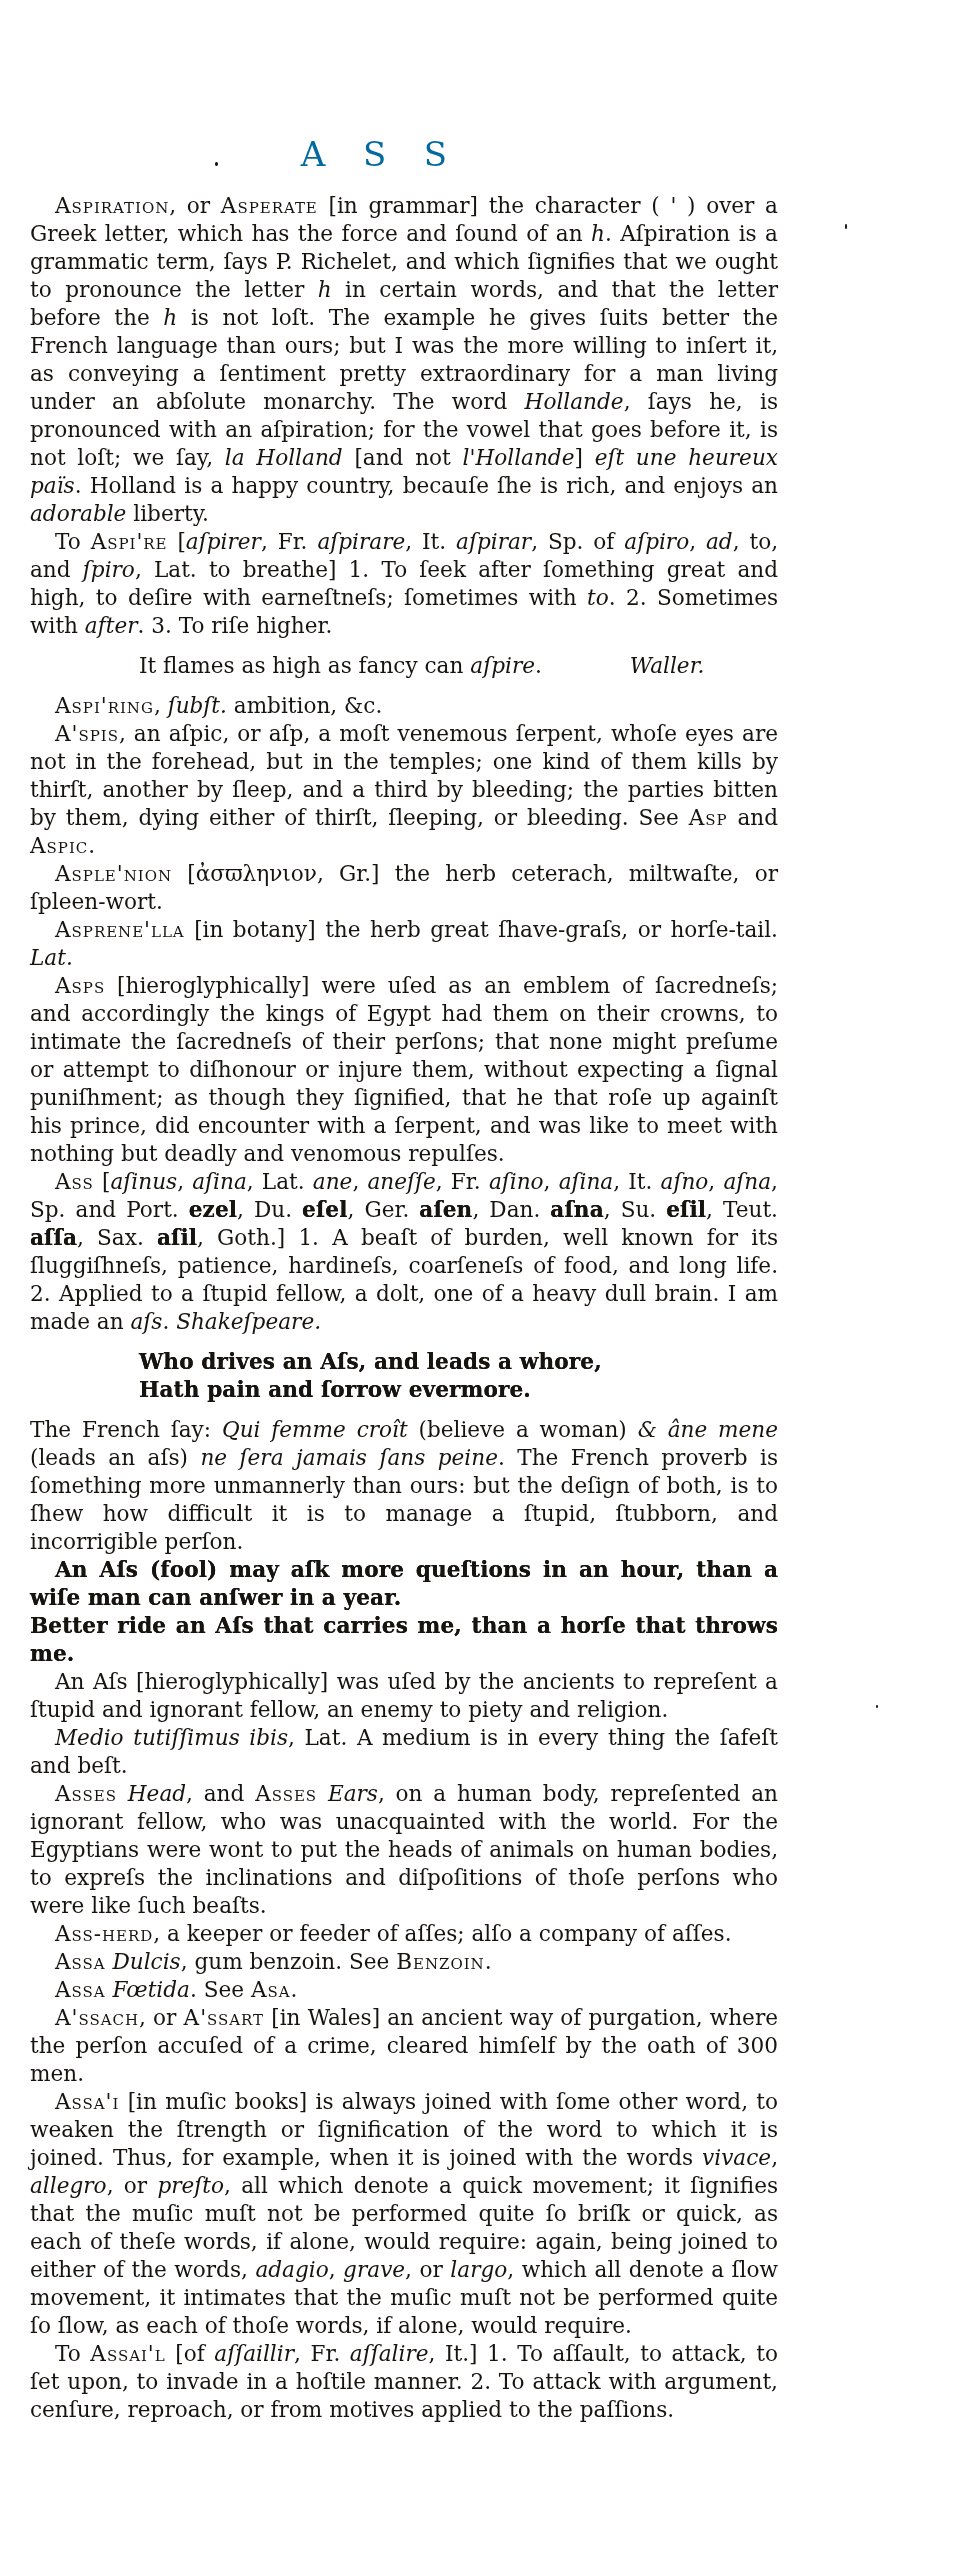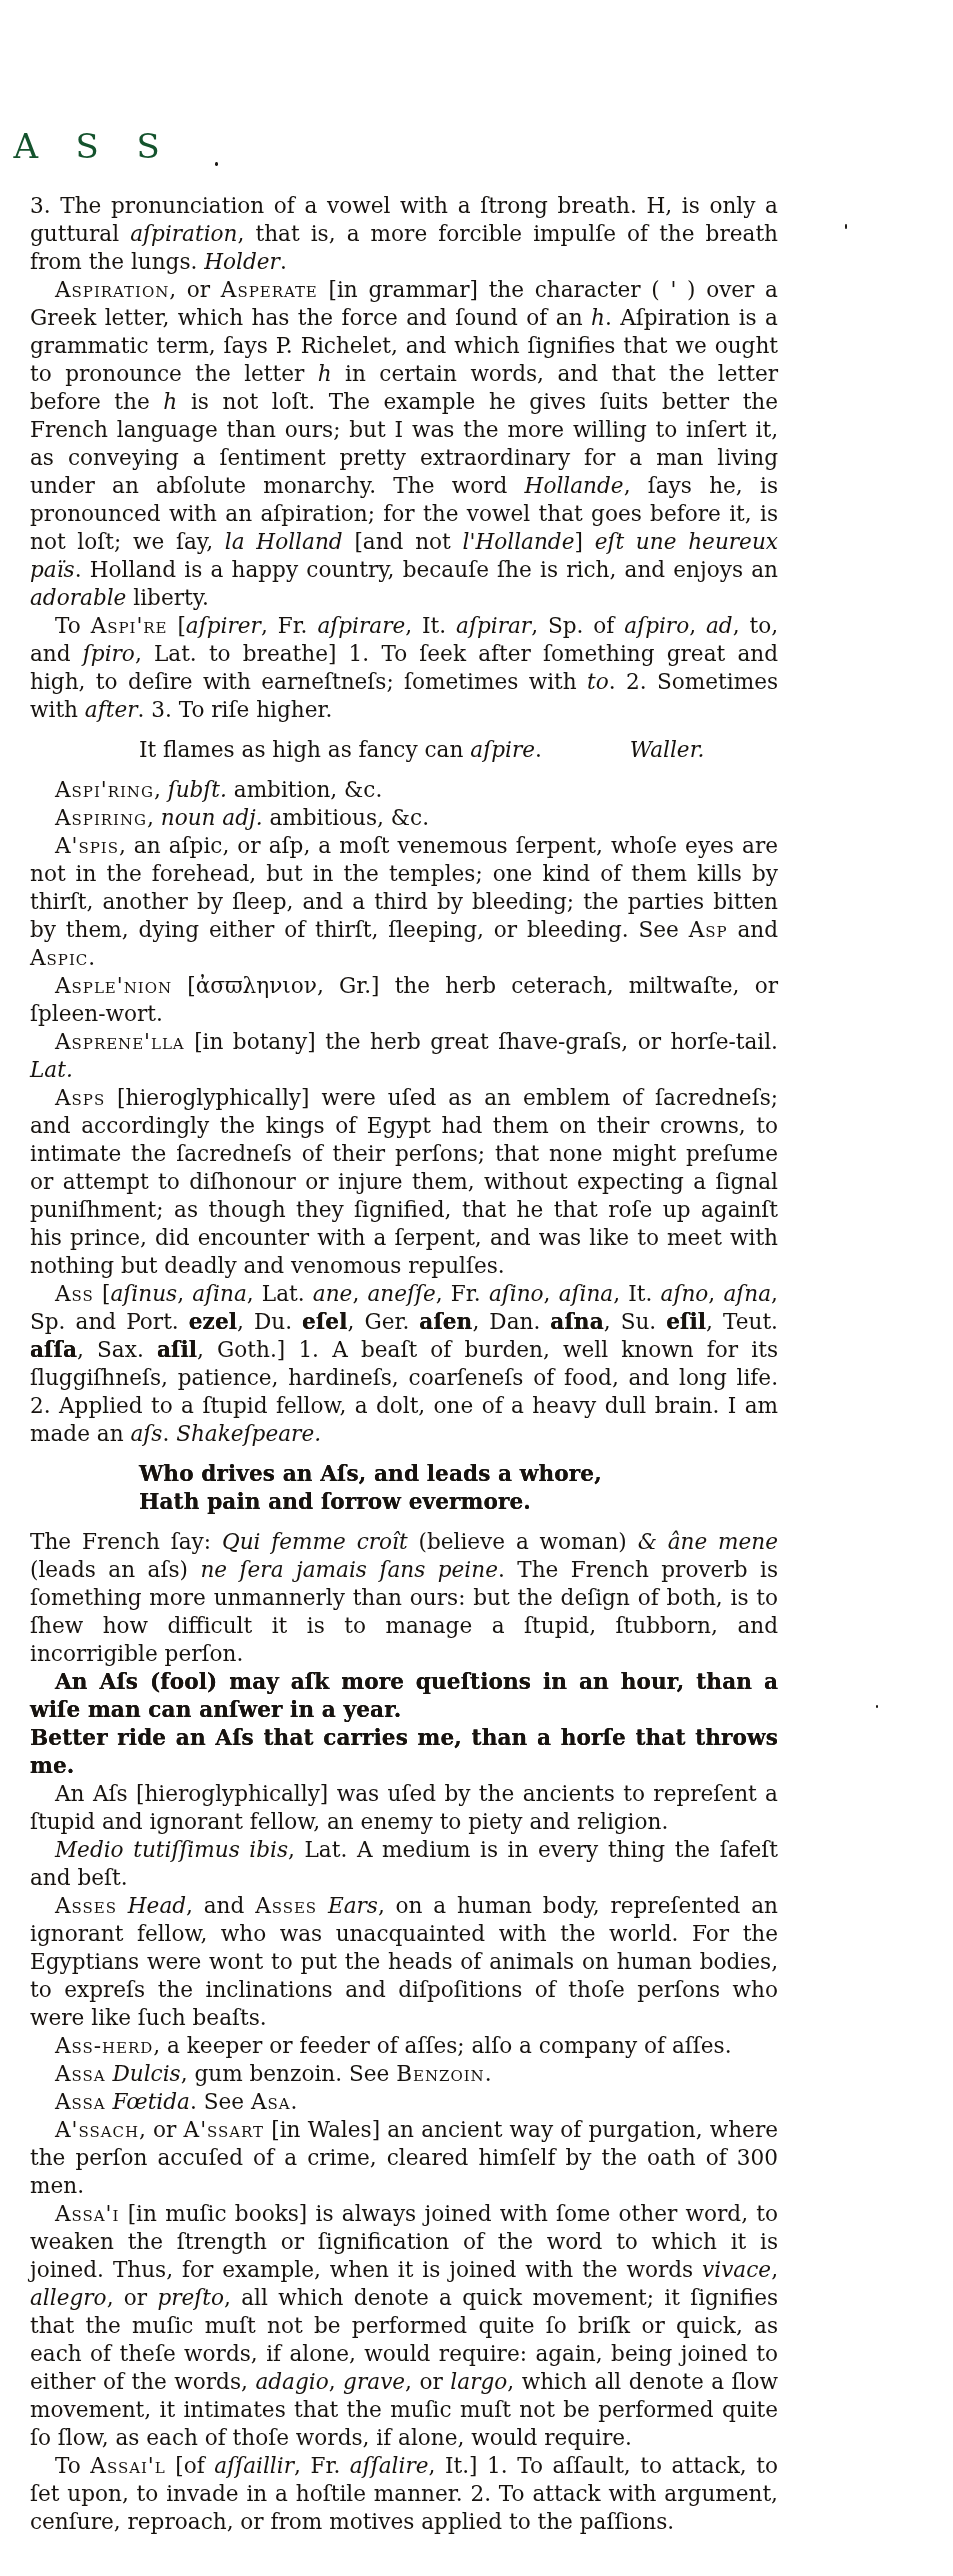--- a/index.html
+++ b/index.html
@@ -10,26 +10,27 @@
     background: #ffffff;
     font-family: "DejaVu Serif", serif;
     color: #17130f;
     overflow: hidden;
   }
   .title {
     position: absolute;
     top: 126px;
     left: 0;
     width: 732px;
-    margin: 0;
+    margin: 8px;
+    text-align: center;
     font-size: 34px;
     font-weight: normal;
     letter-spacing: 13.4px;
     text-indent: 13.4px;
-    color: #14532d;
+    color: #0369a1;
   }
   .column {
     position: absolute;
     left: 30px;
     top: 192px;
     width: 748px;
     font-size: 21.6px;
     line-height: 28px;
     text-align: justify;
   }
@@ -56,28 +57,26 @@
 <body>
 
 <div class="page">
   <div class="speck s1"></div>
   <div class="speck s2"></div>
   <div class="speck s3"></div>
 
   <h1 class="title">A S S</h1>
 
   <div class="column">
-      <p class="para flush"><span class="run rm">3. The pronunciation of a vowel with a ſtrong breath. H, is only a guttural </span><span class="run it">aſpiration</span><span class="run rm">, that is, a more forcible impulſe of the breath from the lungs. </span><span class="run it">Holder</span><span class="run rm">.</span></p>
       <p class="para indent"><span class="run sc">Aspiration</span><span class="run rm">, or </span><span class="run sc">Asperate</span><span class="run rm"> [in grammar] the character ( ' ) over a Greek letter, which has the force and ſound of an </span><span class="run it">h</span><span class="run rm">. Aſpiration is a grammatic term, ſays P. Richelet, and which ſignifies that we ought to pronounce the letter </span><span class="run it">h</span><span class="run rm"> in certain words, and that the letter before the </span><span class="run it">h</span><span class="run rm"> is not loſt. The example he gives ſuits better the French language than ours; but I was the more willing to inſert it, as conveying a ſentiment pretty extraordinary for a man living under an abſolute monarchy. The word </span><span class="run it">Hollande</span><span class="run rm">, ſays he, is pronounced with an aſpiration; for the vowel that goes before it, is not loſt; we ſay, </span><span class="run it">la Holland</span><span class="run rm"> [and not </span><span class="run it">l'Hollande</span><span class="run rm">] </span><span class="run it">eſt une heureux païs</span><span class="run rm">. Holland is a happy country, becauſe ſhe is rich, and enjoys an </span><span class="run it">adorable</span><span class="run rm"> liberty.</span></p>
       <p class="para indent"><span class="run rm">To </span><span class="run sc">Aspi're</span><span class="run rm"> [</span><span class="run it">aſpirer</span><span class="run rm">, Fr. </span><span class="run it">aſpirare</span><span class="run rm">, It. </span><span class="run it">aſpirar</span><span class="run rm">, Sp. of </span><span class="run it">aſpiro</span><span class="run rm">, </span><span class="run it">ad</span><span class="run rm">, to, and </span><span class="run it">ſpiro</span><span class="run rm">, Lat. to breathe] 1. To ſeek after ſomething great and high, to deſire with earneſtneſs; ſometimes with </span><span class="run it">to</span><span class="run rm">. 2. Sometimes with </span><span class="run it">after</span><span class="run rm">. 3. To riſe higher.</span></p>
       <div class="verse">
         <div class="verse-line"><span class="run rm">It flames as high as fancy can </span><span class="run it">aſpire</span><span class="run rm">.</span><span class="attribution"><span class="run it">Waller.</span></span></div>
       </div>
       <p class="para indent"><span class="run sc">Aspi'ring</span><span class="run rm">, </span><span class="run it">ſubſt.</span><span class="run rm"> ambition, &amp;c.</span></p>
-      <p class="para indent"><span class="run sc">Aspiring</span><span class="run rm">, </span><span class="run it">noun adj.</span><span class="run rm"> ambitious, &amp;c.</span></p>
       <p class="para indent"><span class="run sc">A'spis</span><span class="run rm">, an aſpic, or aſp, a moſt venemous ſerpent, whoſe eyes are not in the forehead, but in the temples; one kind of them kills by thirſt, another by ſleep, and a third by bleeding; the parties bitten by them, dying either of thirſt, ſleeping, or bleeding. See </span><span class="run sc">Asp</span><span class="run rm"> and </span><span class="run sc">Aspic</span><span class="run rm">.</span></p>
       <p class="para indent"><span class="run sc">Asple'nion</span><span class="run rm"> [</span><span class="run gk">ἀσϖληνιον</span><span class="run rm">, Gr.] the herb ceterach, miltwaſte, or ſpleen-wort.</span></p>
       <p class="para indent"><span class="run sc">Asprene'lla</span><span class="run rm"> [in botany] the herb great ſhave-graſs, or horſe-tail. </span><span class="run it">Lat.</span></p>
       <p class="para indent"><span class="run sc">Asps</span><span class="run rm"> [hieroglyphically] were uſed as an emblem of ſacredneſs; and accordingly the kings of Egypt had them on their crowns, to intimate the ſacredneſs of their perſons; that none might preſume or attempt to diſhonour or injure them, without expecting a ſignal puniſhment; as though they ſignified, that he that roſe up againſt his prince, did encounter with a ſerpent, and was like to meet with nothing but deadly and venomous repulſes.</span></p>
       <p class="para indent"><span class="run sc">Ass</span><span class="run rm"> [</span><span class="run it">aſinus</span><span class="run rm">, </span><span class="run it">aſina</span><span class="run rm">, Lat. </span><span class="run it">ane</span><span class="run rm">, </span><span class="run it">aneſſe</span><span class="run rm">, Fr. </span><span class="run it">aſino</span><span class="run rm">, </span><span class="run it">aſina</span><span class="run rm">, It. </span><span class="run it">aſno</span><span class="run rm">, </span><span class="run it">aſna</span><span class="run rm">, Sp. and Port. </span><span class="run bl">ezel</span><span class="run rm">, Du. </span><span class="run bl">eſel</span><span class="run rm">, Ger. </span><span class="run bl">aſen</span><span class="run rm">, Dan. </span><span class="run bl">aſna</span><span class="run rm">, Su. </span><span class="run bl">eſil</span><span class="run rm">, Teut. </span><span class="run bl">aſſa</span><span class="run rm">, Sax. </span><span class="run bl">aſil</span><span class="run rm">, Goth.] 1. A beaſt of burden, well known for its ſluggiſhneſs, patience, hardineſs, coarſeneſs of food, and long life. 2. Applied to a ſtupid fellow, a dolt, one of a heavy dull brain. I am made an </span><span class="run it">aſs</span><span class="run rm">. </span><span class="run it">Shakeſpeare.</span></p>
       <div class="verse">
         <div class="verse-line"><span class="run bl">Who drives an Aſs, and leads a whore,</span></div>
         <div class="verse-line"><span class="run bl">Hath pain and ſorrow evermore.</span></div>
       </div>
       <p class="para flush"><span class="run rm">The French ſay: </span><span class="run it">Qui femme croît</span><span class="run rm"> (believe a woman) </span><span class="run it">&amp; âne mene</span><span class="run rm"> (leads an aſs) </span><span class="run it">ne ſera jamais ſans peine</span><span class="run rm">. The French proverb is ſomething more unmannerly than ours: but the deſign of both, is to ſhew how difficult it is to manage a ſtupid, ſtubborn, and incorrigible perſon.</span></p>

